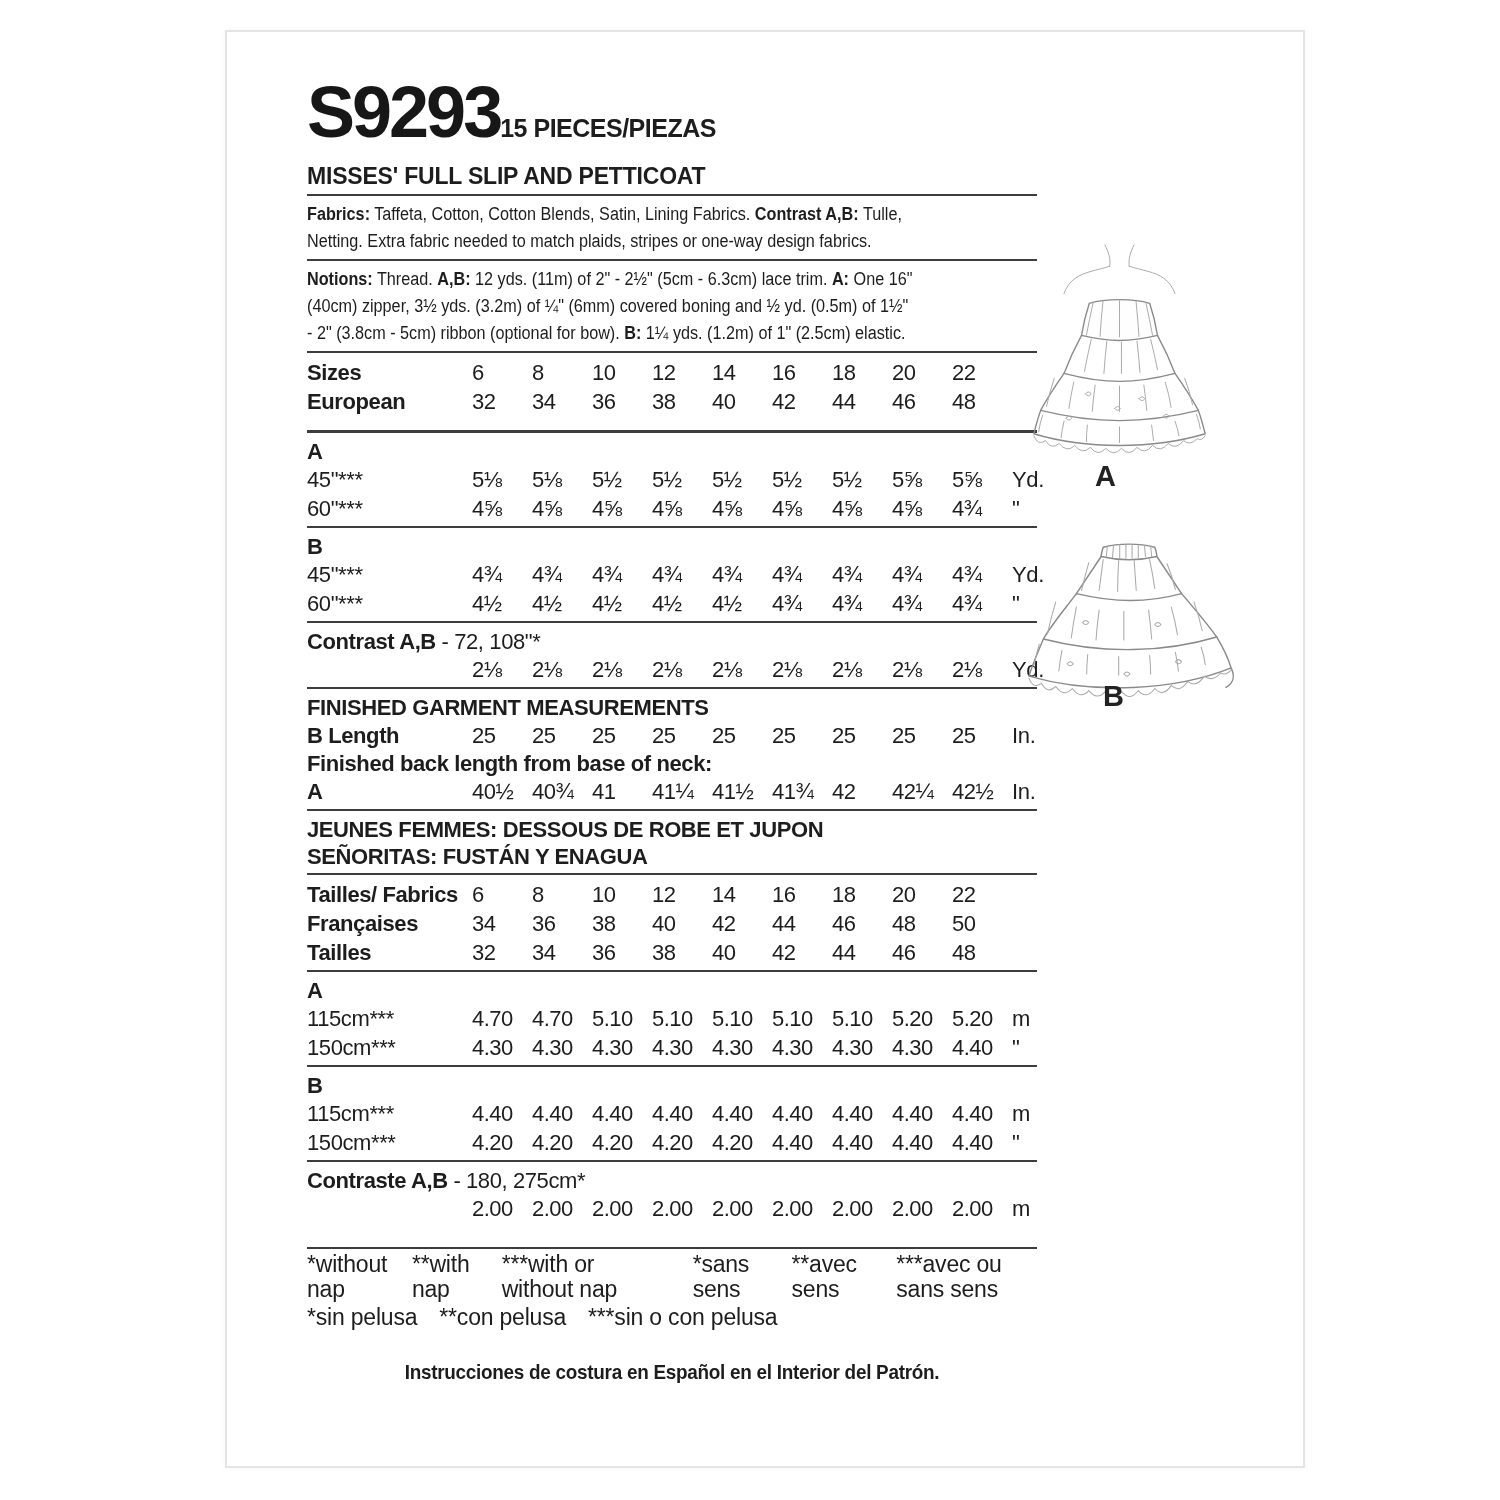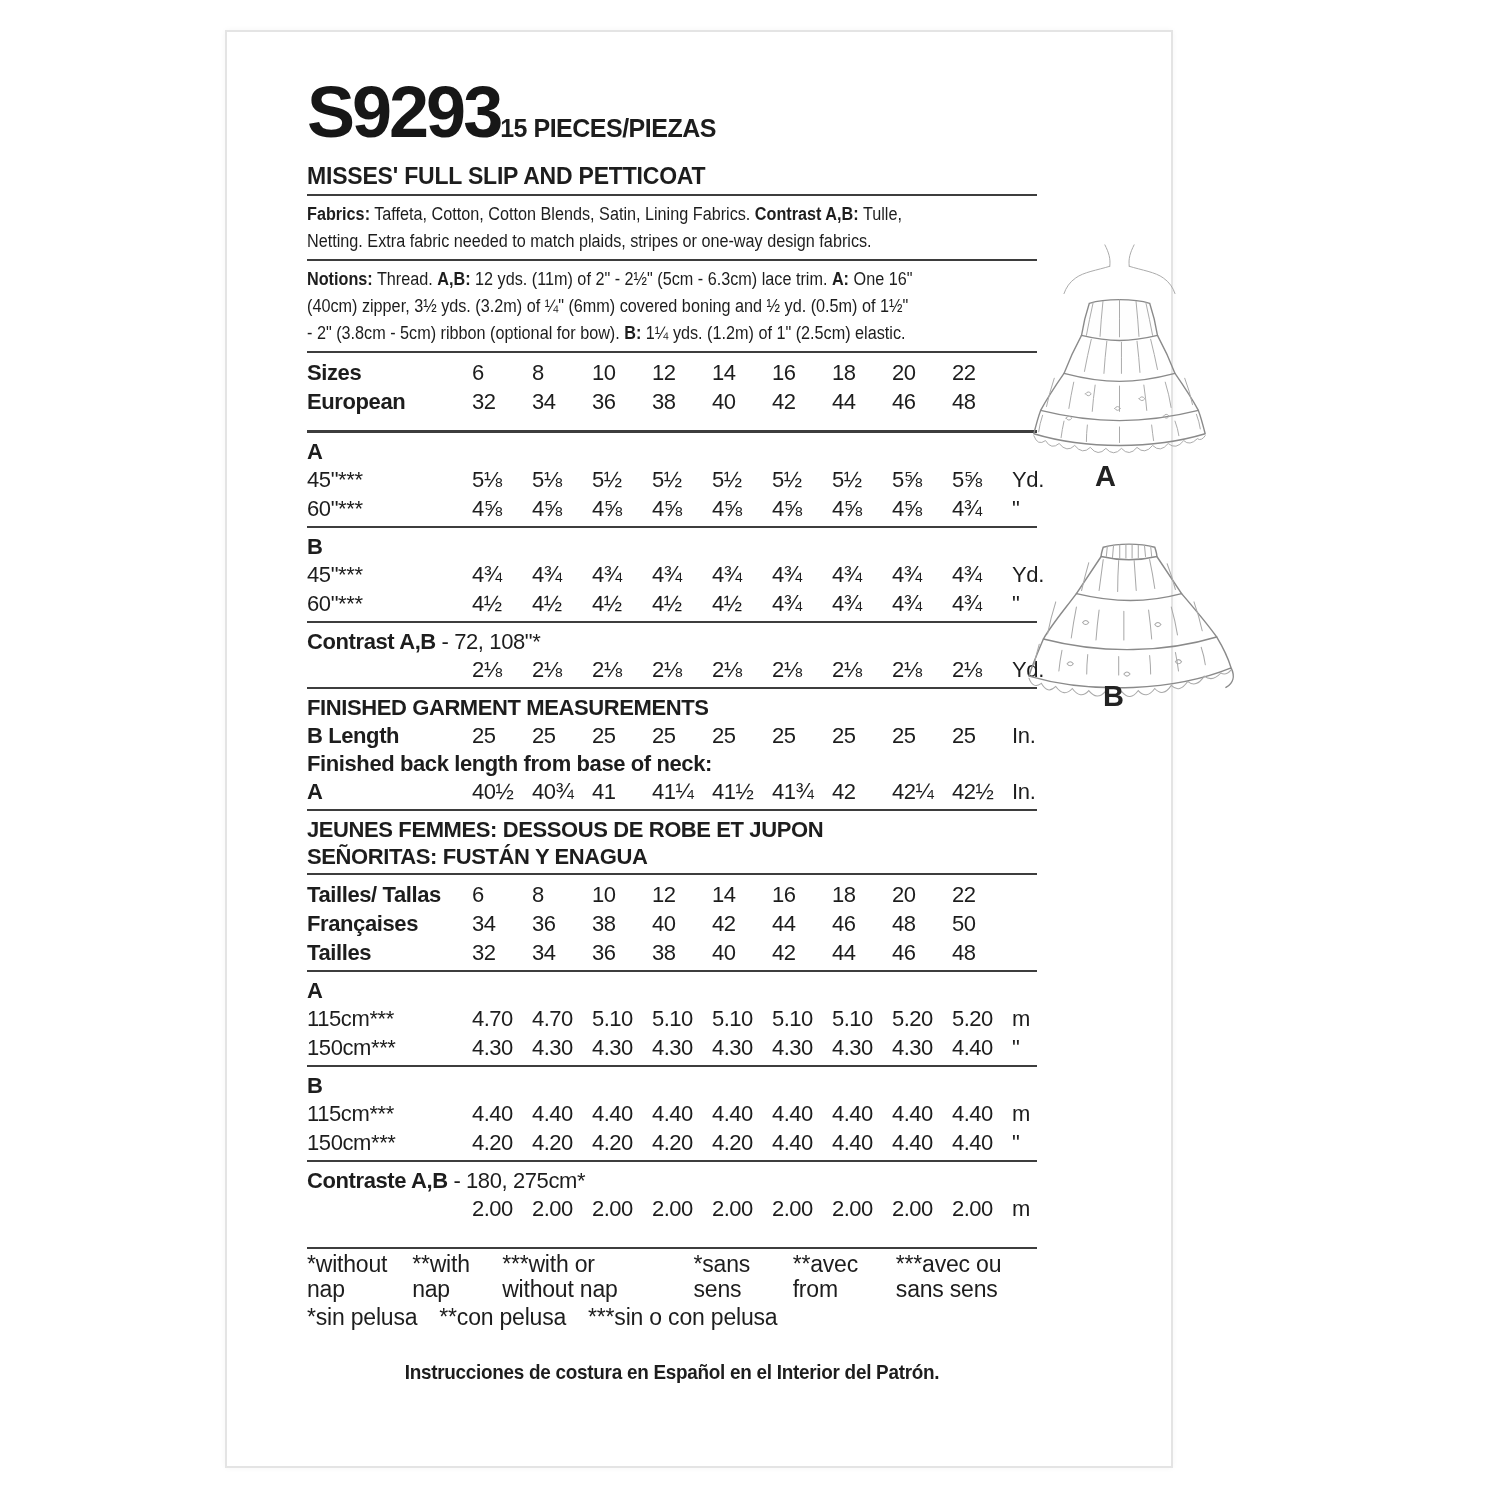--- a/index.html
+++ b/index.html
@@ -1,19 +1,19 @@
 <!DOCTYPE html>
 <html><head>
 <meta charset="utf-8">
 <style>
   * { margin:0; padding:0; box-sizing:border-box; }
   html,body { width:1500px; height:1500px; background:#ffffff;
     font-family:"Liberation Sans","DejaVu Sans",sans-serif; color:#1d1d1d; }
   .page {
-    position:absolute; left:225px; top:30px; width:948px; height:1438px;
+    position:absolute; left:225px; top:30px; width:1080px; height:1438px;
     background:#fff; border:2px solid #e4e4e4; box-shadow:0 0 6px rgba(0,0,0,0.04);
   }
   .content { position:absolute; left:80px; top:42px; width:730px; }
 
   
   .titlebar { display:flex; align-items:baseline; }
   .pattern-no { font-size:72px; font-weight:800; letter-spacing:-3px; line-height:76px; color:#171717; }
   .pieces { font-size:25px; font-weight:600; letter-spacing:-0.5px; margin-left:0; }
 
   .garment-heading { margin-top:12px; font-size:23px; font-weight:700; letter-spacing:-0.2px; line-height:28px; }
@@ -206,21 +206,21 @@
           <span class="val">41½</span>
           <span class="val">41¾</span>
           <span class="val">42</span>
           <span class="val">42¼</span>
           <span class="val">42½</span>
           <span class="unit">In.</span>
         </div>
         <div class="srow"><span>JEUNES FEMMES: DESSOUS DE ROBE ET JUPON</span></div>
         <div class="srow rule-after"><span>SEÑORITAS: FUSTÁN Y ENAGUA</span></div>
         <div class="trow">
-          <span class="lbl">Tailles/ Tallas</span>
+          <span class="lbl">Tailles/ Fabrics</span>
           <span class="val">6</span>
           <span class="val">8</span>
           <span class="val">10</span>
           <span class="val">12</span>
           <span class="val">14</span>
           <span class="val">16</span>
           <span class="val">18</span>
           <span class="val">20</span>
           <span class="val">22</span>
           <span class="unit"></span>
@@ -324,21 +324,21 @@
     <hr class="fn-rule">
     <div class="fnrow">
       <div class="fngroup">
           <span>*without nap</span>
           <span>**with nap</span>
           <span>***with or without nap</span>
         </div>
       <div class="fnspacer"></div>
       <div class="fngroup right">
           <span>*sans sens</span>
-          <span>**avec from</span>
+          <span>**avec sens</span>
           <span>***avec ou sans sens</span>
         </div>
     </div>
     <div class="fnrow">
       <div class="fngroup">
           <span>*sin pelusa</span>
           <span>**con pelusa</span>
           <span>***sin o con pelusa</span>
         </div>
     </div>

